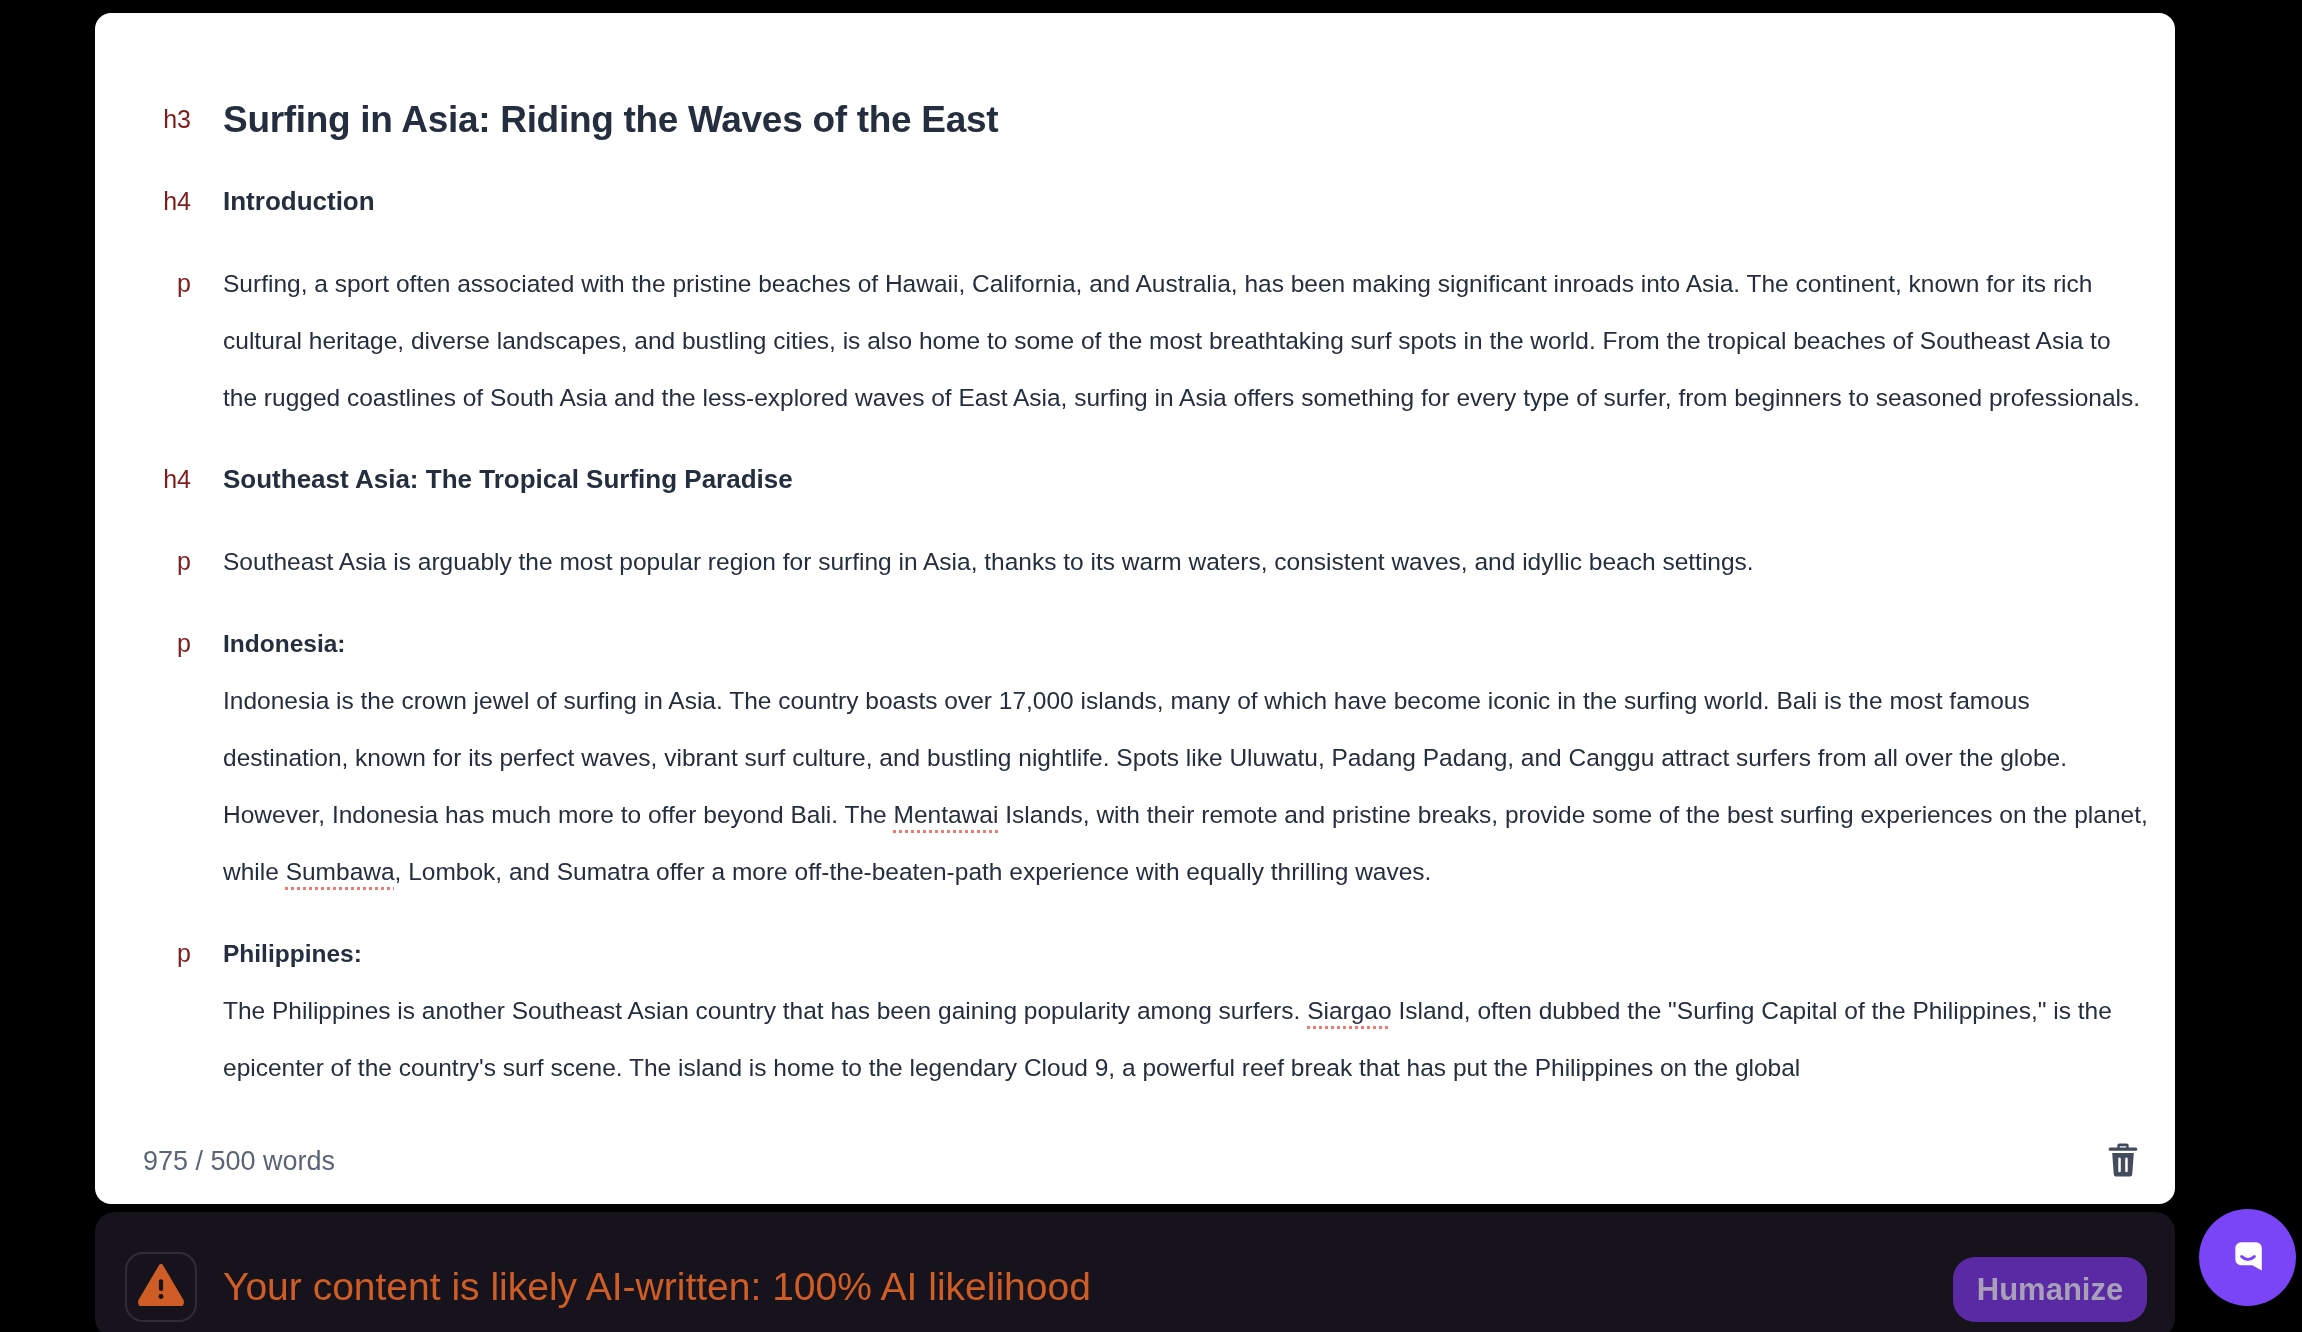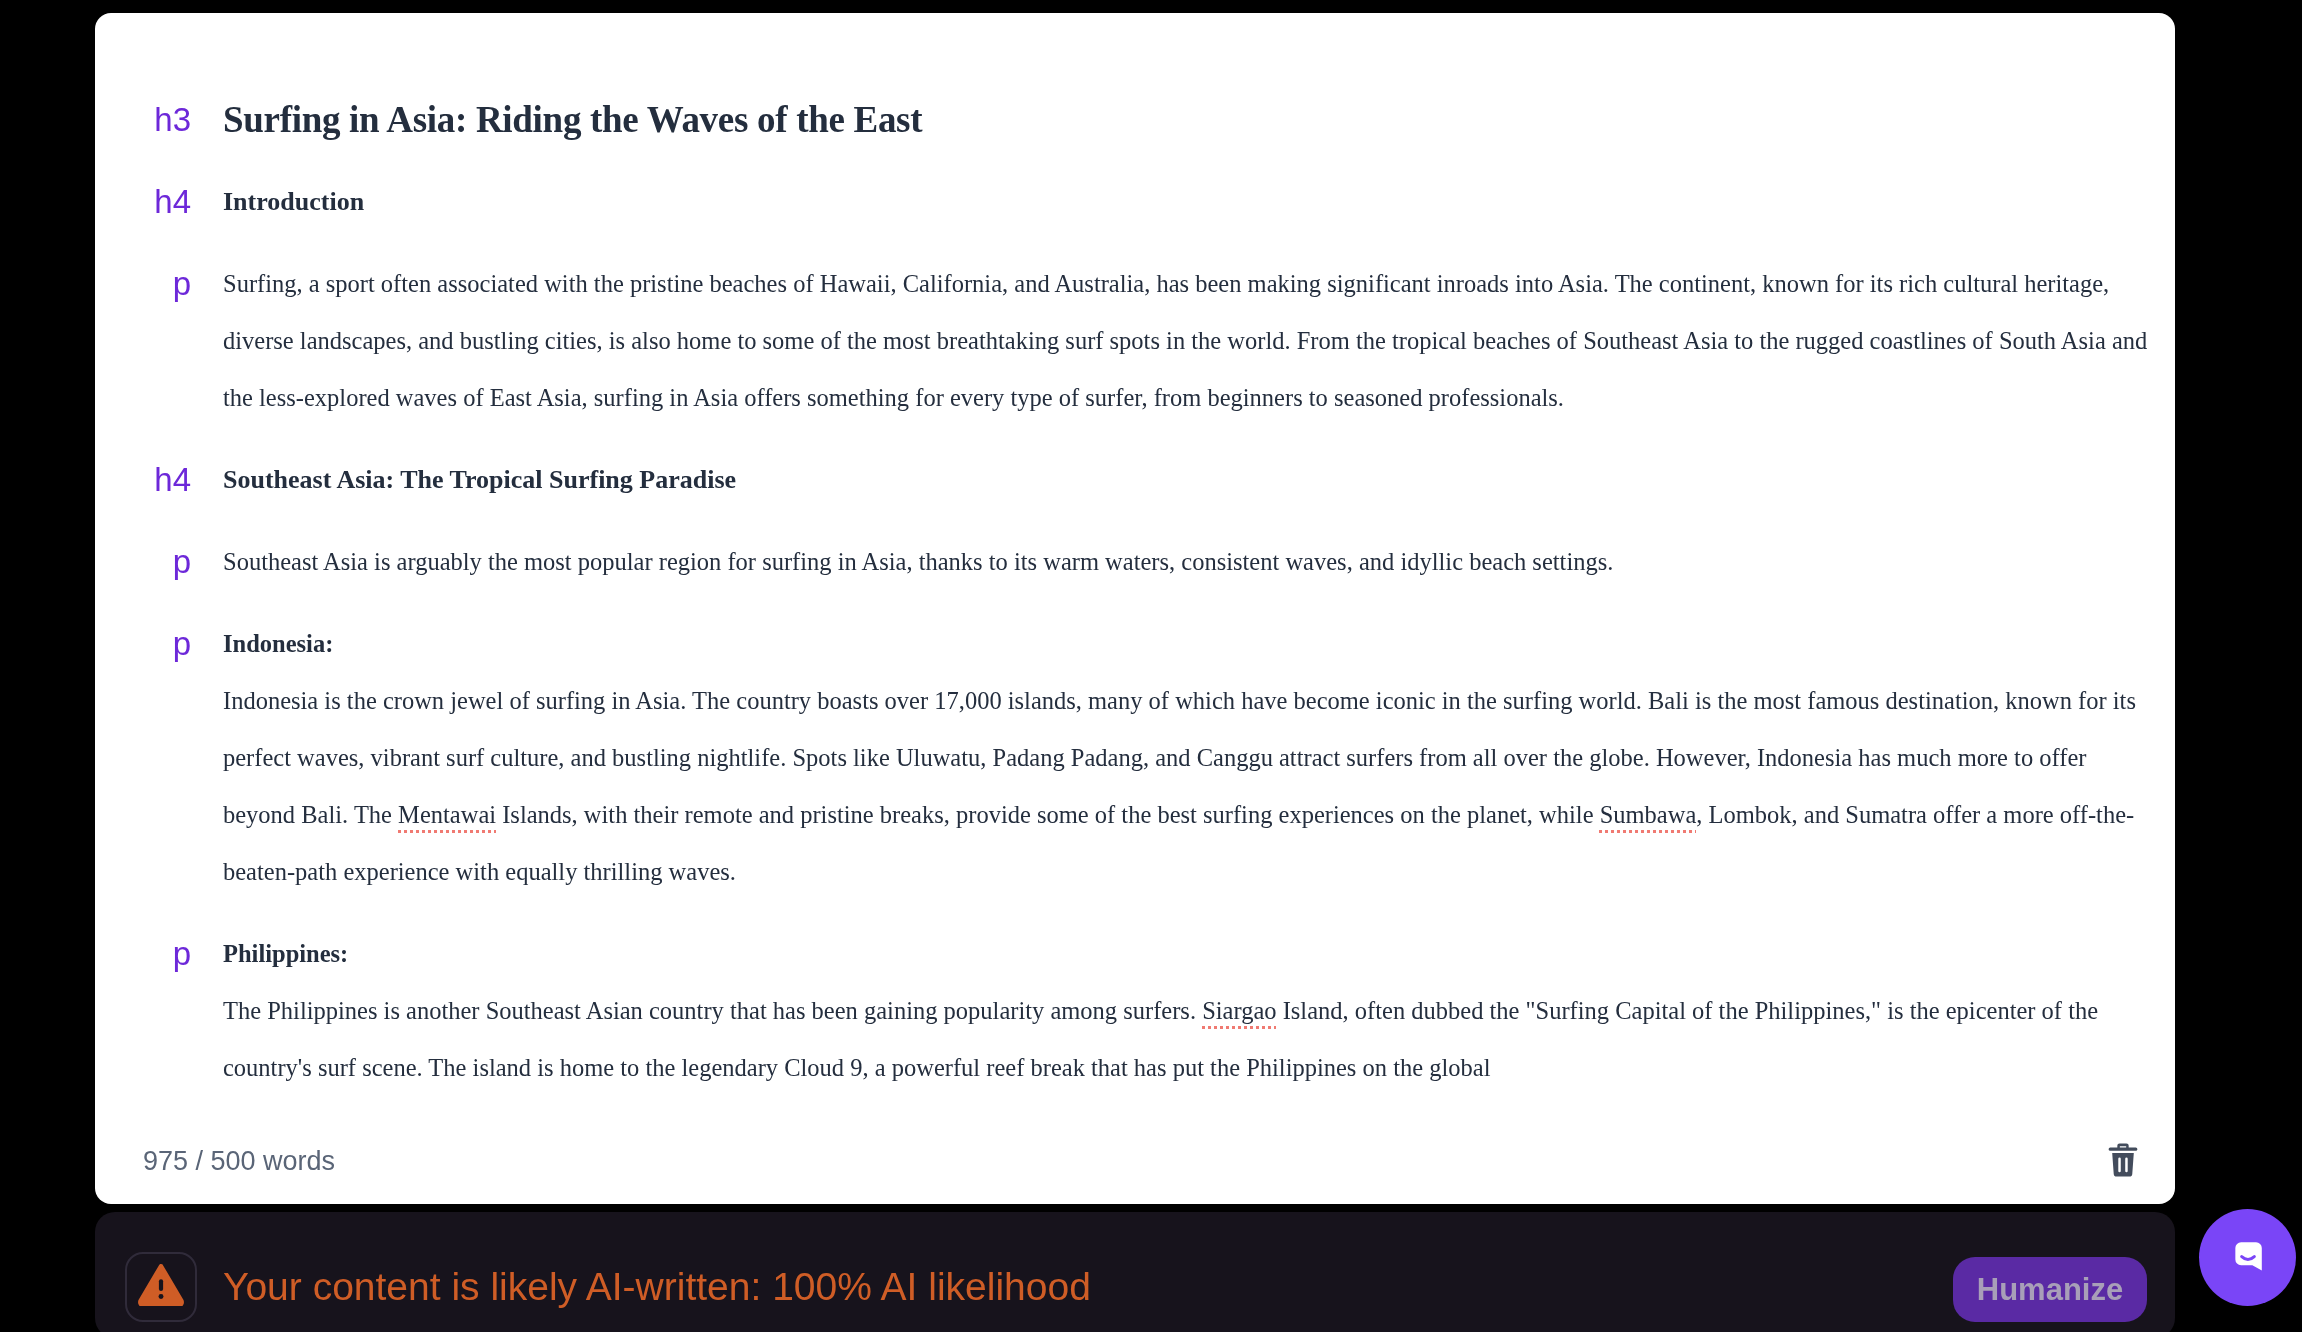--- a/index.html
+++ b/index.html
@@ -7,22 +7,22 @@
     font-family:"Liberation Sans","DejaVu Sans",sans-serif; }
 
   
   .panel { position:absolute; left:95px; top:13px; width:2080px; height:1191px;
     background:#ffffff; border-radius:16px; display:flex; flex-direction:column; }
   .doc-viewport { height:1113px; overflow:hidden; }
   .doc { padding:78px 24px 0 50px; }
 
   .block { display:flex; margin-bottom:25px; }
   .gutter { flex:none; width:46px; text-align:right; margin-right:32px;
-    color:#6d28d9; font-size:33px; line-height:57px; user-select:none; }
-  .content { flex:1; color:#242e3e; font-size:24.5px; line-height:57px;font-family:Liberation Serif, serif; }
+    color:#7f1d1d; font-size:25px; line-height:57px; user-select:none; }
+  .content { flex:1; color:#242e3e; font-size:24.5px; line-height:57px; }
   .block.h3 .content { font-size:37px; font-weight:bold; letter-spacing:-0.3px; }
   .block.h4 .content { font-size:26px; font-weight:bold; }
   .seg-bold { font-weight:bold; }
   .seg-spell { text-decoration:underline dotted #f07a72 3px; text-underline-offset:7px;margin-top:28px; }
 
   
   .panel-footer { height:78px; display:flex; align-items:center;
     justify-content:space-between; padding:0 32px 8px 48px; }
   .word-count { color:#5a6577; font-size:27px; }
   .trash-btn { width:40px; height:40px; border:none; background:transparent;

